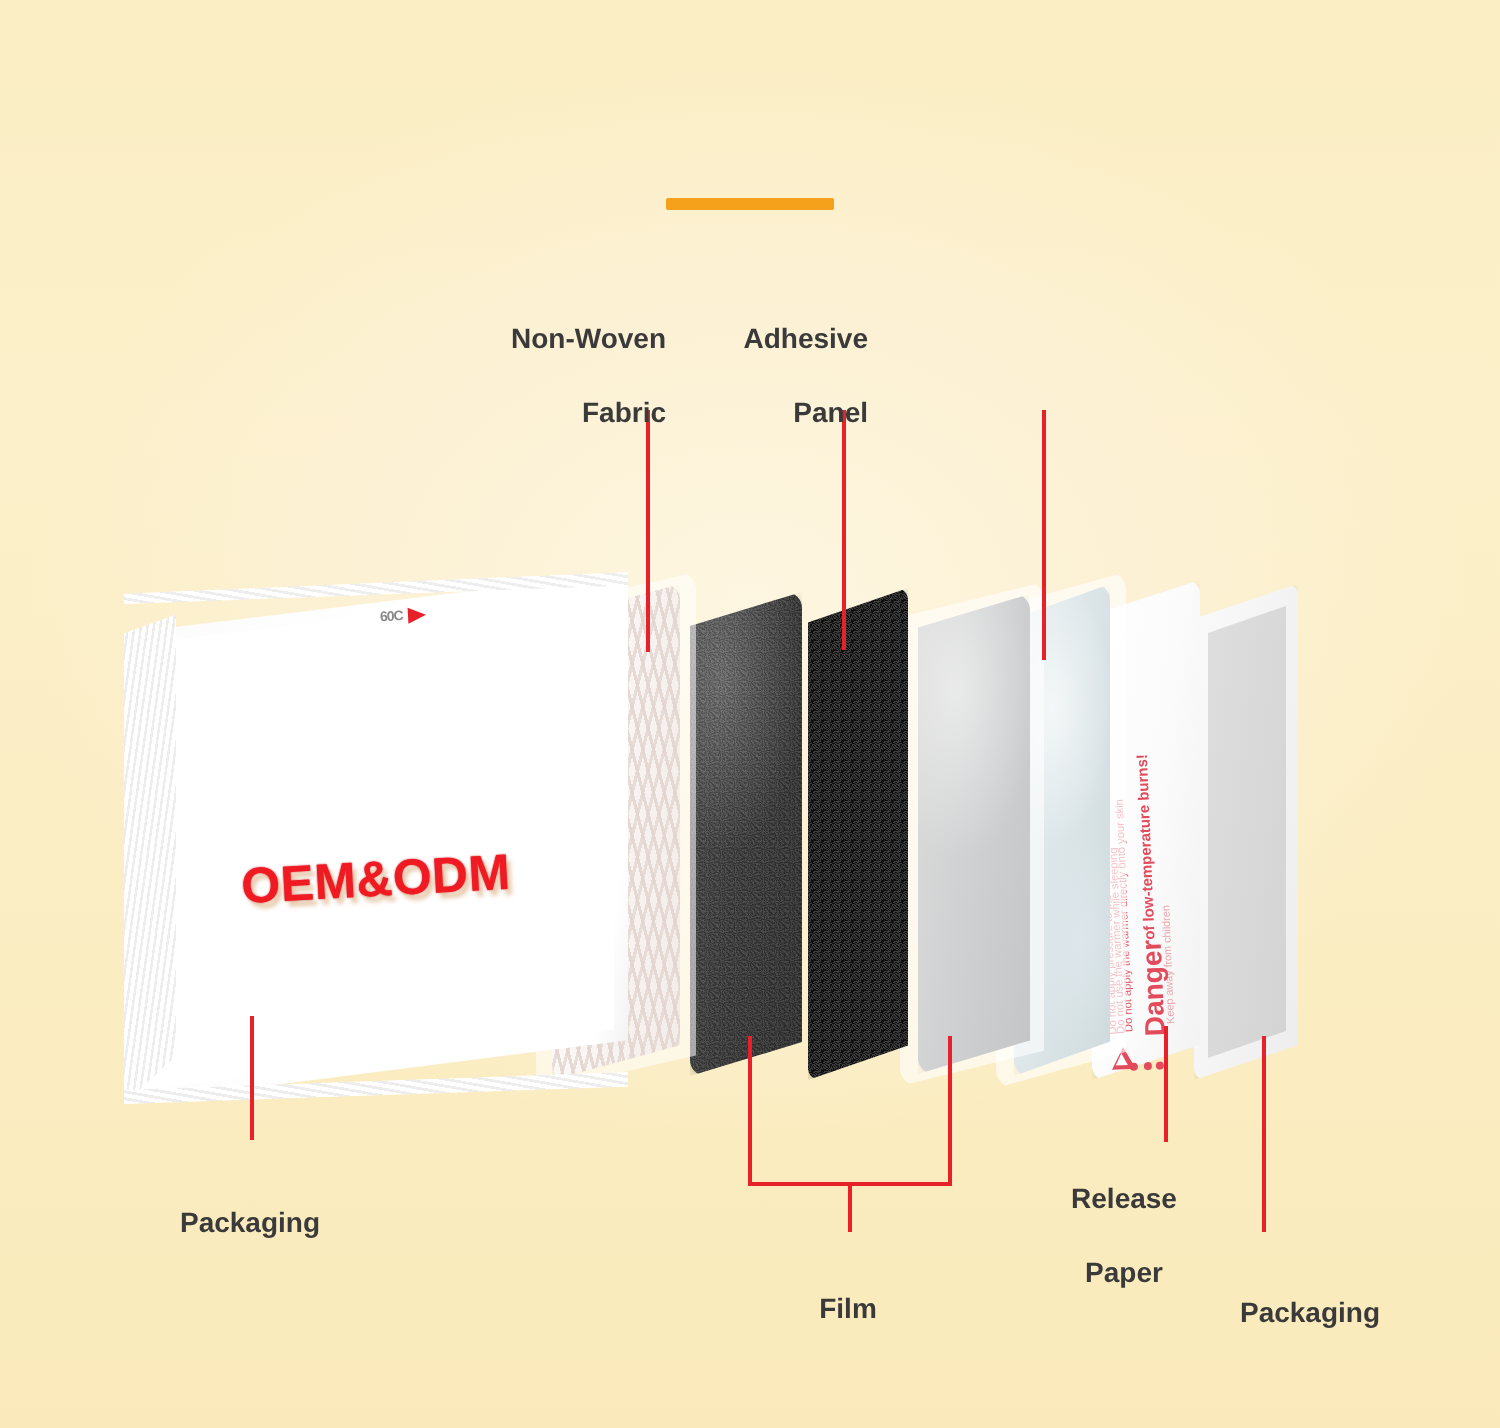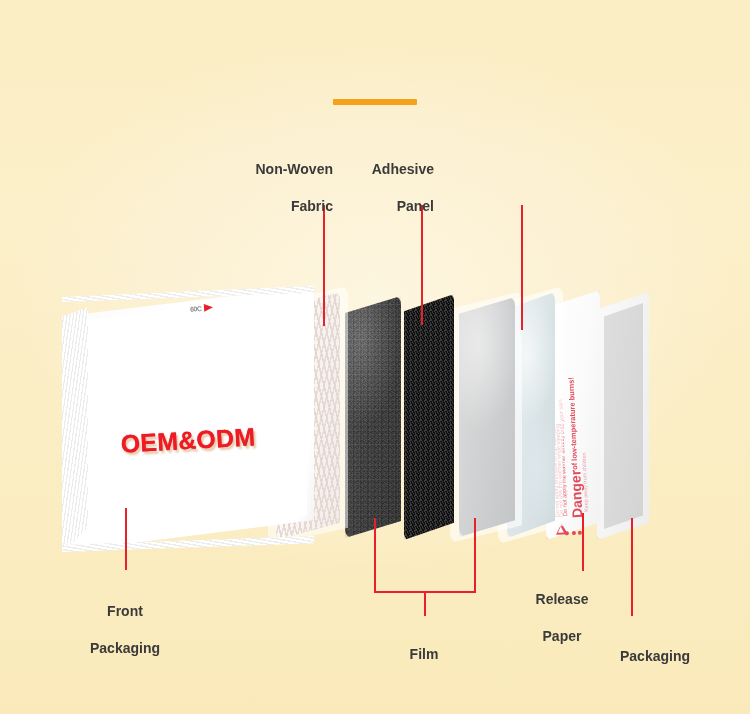--- a/index.html
+++ b/index.html
@@ -317,21 +317,20 @@
 
   <div class="vline" style="left:374px;top:518px;height:74px;"></div>
   <div class="vline" style="left:474px;top:518px;height:74px;"></div>
   <div class="hline" style="left:374px;top:591px;width:102px;"></div>
   <div class="vline" style="left:424px;top:591px;height:25px;"></div>
 
   <div class="vline" style="left:582px;top:513px;height:58px;"></div>
   <div class="vline" style="left:631px;top:518px;height:98px;"></div>
 
   <div class="lbl c" style="left:32px;top:583px;width:186px;">
-    <div>Front</div>
     <div>Packaging</div>
   </div>
   <div class="lbl c" style="left:276px;top:626px;width:296px;">
     <div>Film</div>
   </div>
   <div class="lbl c" style="left:478px;top:571px;width:168px;">
     <div>Release</div>
     <div>Paper</div>
   </div>
   <div class="lbl c" style="left:560px;top:628px;width:190px;">

